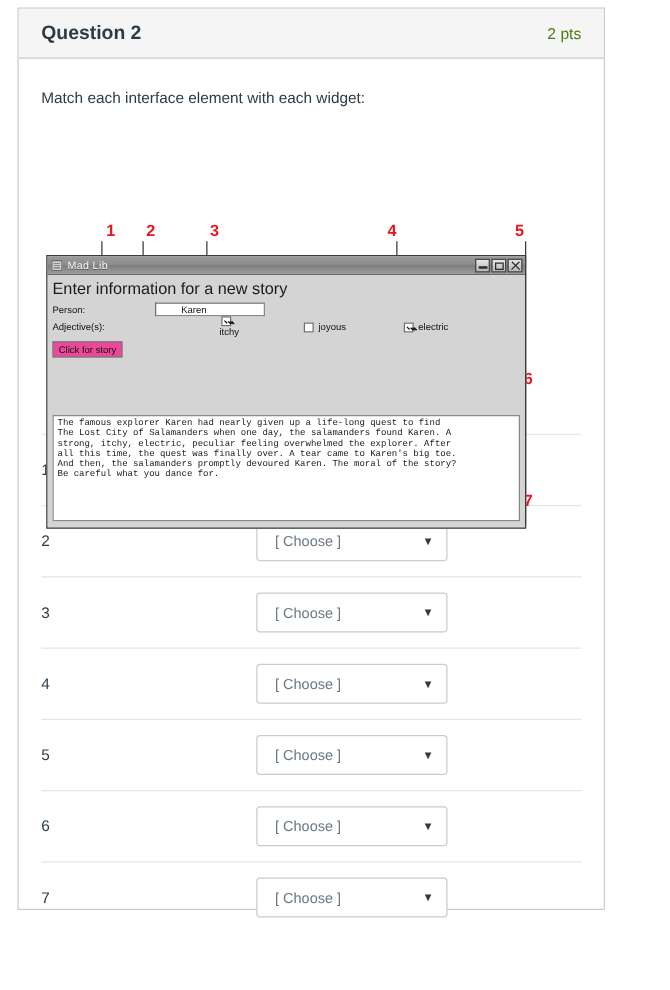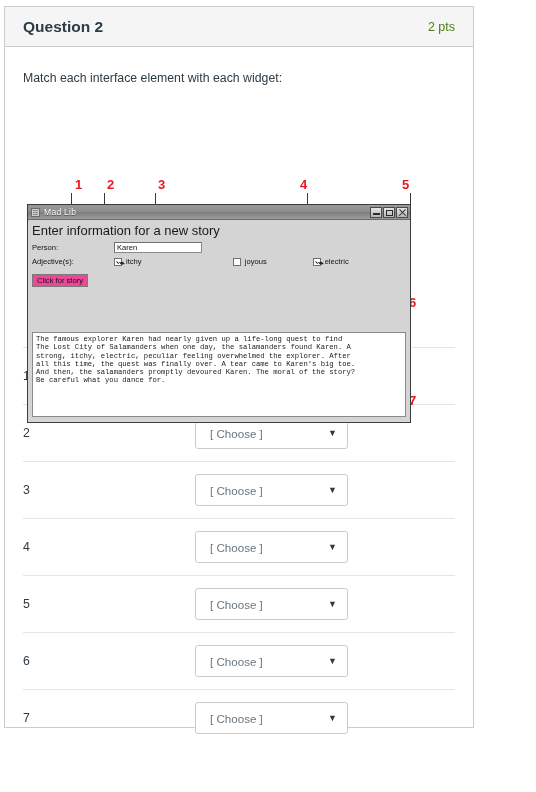--- a/index.html
+++ b/index.html
@@ -7,21 +7,21 @@
     margin: 0; padding: 0;
     width: 536px; height: 792px;
     background: #ffffff;
     font-family: "Liberation Sans", sans-serif;
     -webkit-font-smoothing: antialiased;
   }
 
   
   .question-card {
     position: absolute;
-    left: 4px; top: 6px;
+    left: 14px; top: 6px;
     width: 470px; height: 722px;
     border: 1px solid #c7cdd1;
     background: #ffffff;
   }
   .question-header {
     height: 40px;
     background: #f5f5f5;
     border-bottom: 1px solid #c7cdd1;
     display: flex;
     align-items: center;
@@ -156,34 +156,34 @@
   }
   .ml-input {
     width: 88px;
     height: 11px;
     background: #ffffff;
     border: 1px solid #8a8a8a;
     border-top-color: #707070;
     border-left-color: #707070;
     font-size: 7.6px;
     color: #111;
-    padding: 0 2px;
+    padding: 0 20px;
     line-height: 10px;
     font-family: "Liberation Sans", sans-serif;
     overflow: hidden;
     white-space: nowrap;
   }
   .ml-optcol {
     display: flex;
     align-items: center;
     font-size: 7.6px;
     color: #111;
     font-family: "Liberation Sans", sans-serif;
   }
-  .ml-opt1 { width: 122px; }
+  .ml-opt1 { width: 122px; flex-direction: column; }
   .ml-opt2 { width: 82px; }
   .ml-opt3 { width: 100px; }
 
   .cb {
     width: 8px; height: 8px;
     border: 1px solid #6e6e6e;
     background: #ffffff;
     margin-right: 4px;
     position: relative;
     flex: 0 0 auto;

